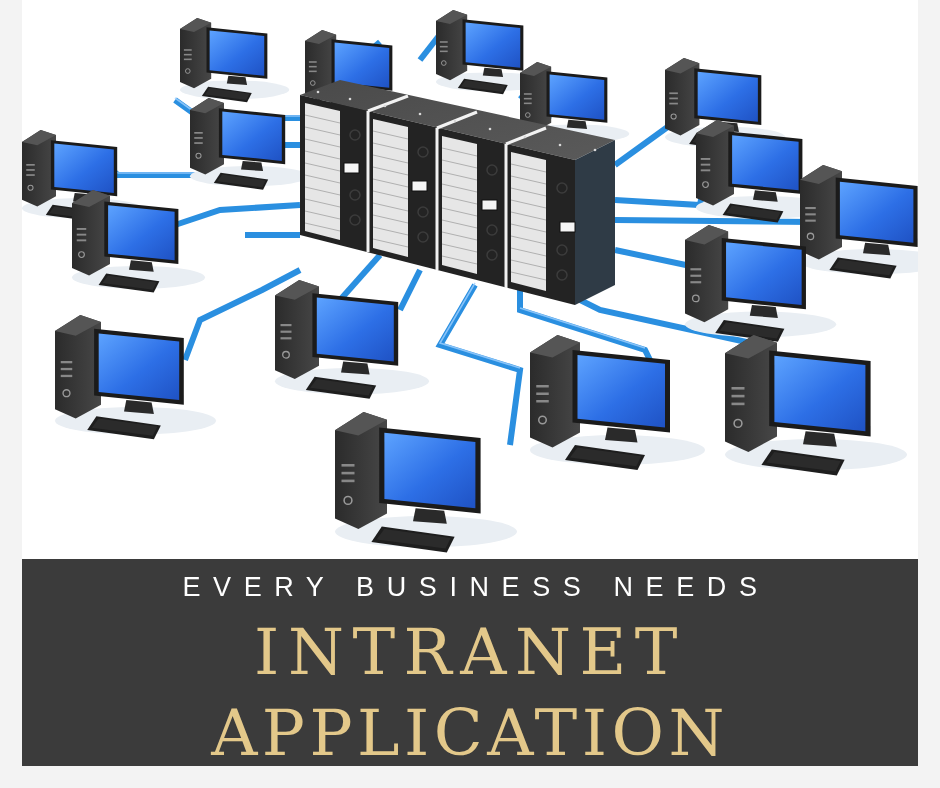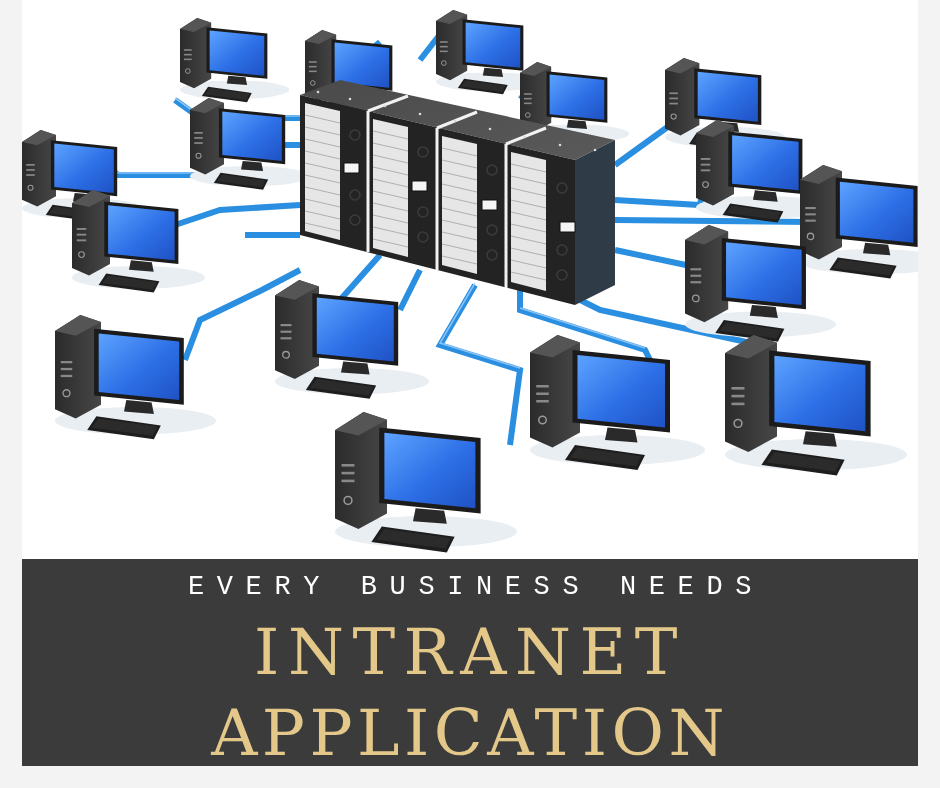--- a/index.html
+++ b/index.html
@@ -14,21 +14,21 @@
   }
   .canvas svg { position: absolute; left: 0; top: 0; }
   .banner {
     position: absolute; left: 22px; top: 559px; width: 896px; height: 207px;
     background: #3b3b3b;
     text-align: center;
   }
   .kicker {
     position: absolute; left: 0; right: 0; top: 12px;
     color: #ffffff;
-    font-family: Liberation Mono, monospace;
+    font-family: Liberation Sans, sans-serif;
     font-size: 27px; letter-spacing: 12.6px; line-height: 32px;
     padding-left: 12px;
   }
   .headline {
     position: absolute; left: 0; right: 0;
     color: #e3c88a;
     font-family: "DejaVu Serif", "Liberation Serif", serif;
     font-weight: normal;
     font-size: 64px; line-height: 70px;
     letter-spacing: 7px;

